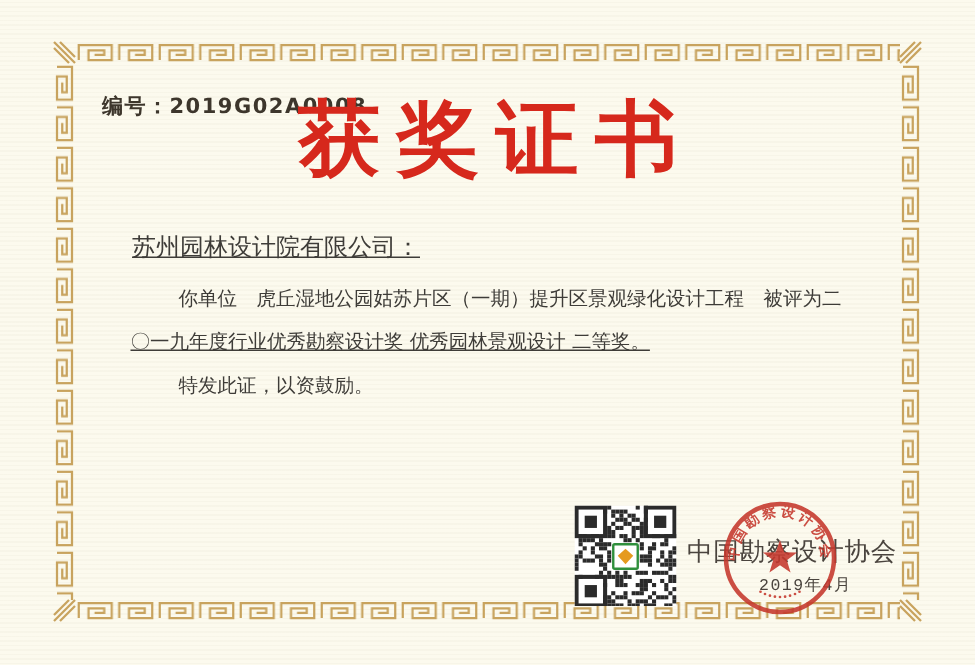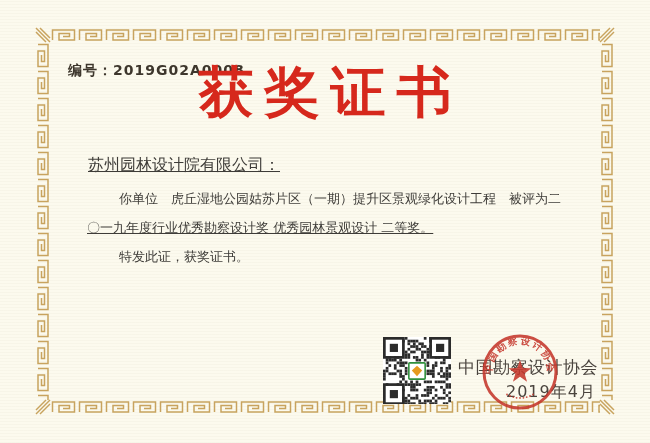--- a/index.html
+++ b/index.html
@@ -30,21 +30,21 @@
   .recipient{left:88px;top:155px;font-size:16px;text-decoration:underline;}
   .line2{left:119px;top:190px;}
   .line3{left:87px;top:219px;text-decoration:underline;}
   .line4{left:119px;top:248px;}
   .issuer{
     position:absolute;left:458px;top:356px;
     font-size:17px;color:#4a443e;letter-spacing:0.5px;white-space:nowrap;
   }
   .issue-date{
     position:absolute;left:506px;top:382px;
-    font-size:16px;color:#4a443e;letter-spacing:1px;white-space:nowrap;
+    font-size:11px;color:#4a443e;letter-spacing:1px;white-space:nowrap;font-family:Liberation Mono, monospace;
   }
   .qr{position:absolute;left:383px;top:337px;width:68px;height:67px;}
   .seal{position:absolute;left:476px;top:328px;width:88px;height:88px;opacity:0.88;}
 </style>
 </head>
 <body>
 
 <div class="paper"></div>
 
 <svg class="border-svg" width="650" height="443" viewBox="0 0 650 443">
@@ -82,21 +82,21 @@
   <use href="#cornerHatch" transform="translate(614,414) scale(-1,-1)"></use>
 </svg>
 
 <div class="cert-number">编号：2019G02A0008</div>
 
 <div class="cert-title">获奖证书</div>
 
 <div class="body-line recipient">苏州园林设计院有限公司：</div>
 <div class="body-line line2">你单位　虎丘湿地公园姑苏片区（一期）提升区景观绿化设计工程　被评为二</div>
 <div class="body-line line3">〇一九年度行业优秀勘察设计奖 优秀园林景观设计 二等奖。</div>
-<div class="body-line line4">特发此证，获奖证书。</div>
+<div class="body-line line4">特发此证，以资鼓励。</div>
 
 <div class="qr" id="qrBox"><svg width="68" height="67" viewBox="0 0 68 67" xmlns="http://www.w3.org/2000/svg">
       <rect width="68" height="67" fill="#ffffff"></rect>
       <rect x="21.76" y="0.00" width="2.72" height="2.72" fill="#2b2b2b"></rect>
       <rect x="40.80" y="0.00" width="2.72" height="2.72" fill="#2b2b2b"></rect>
       <rect x="46.24" y="0.00" width="2.72" height="2.72" fill="#2b2b2b"></rect>
       <rect x="19.04" y="2.72" width="2.72" height="2.72" fill="#2b2b2b"></rect>
       <rect x="24.48" y="2.72" width="2.72" height="2.72" fill="#2b2b2b"></rect>
       <rect x="27.20" y="2.72" width="2.72" height="2.72" fill="#2b2b2b"></rect>
       <rect x="29.92" y="2.72" width="2.72" height="2.72" fill="#2b2b2b"></rect>

